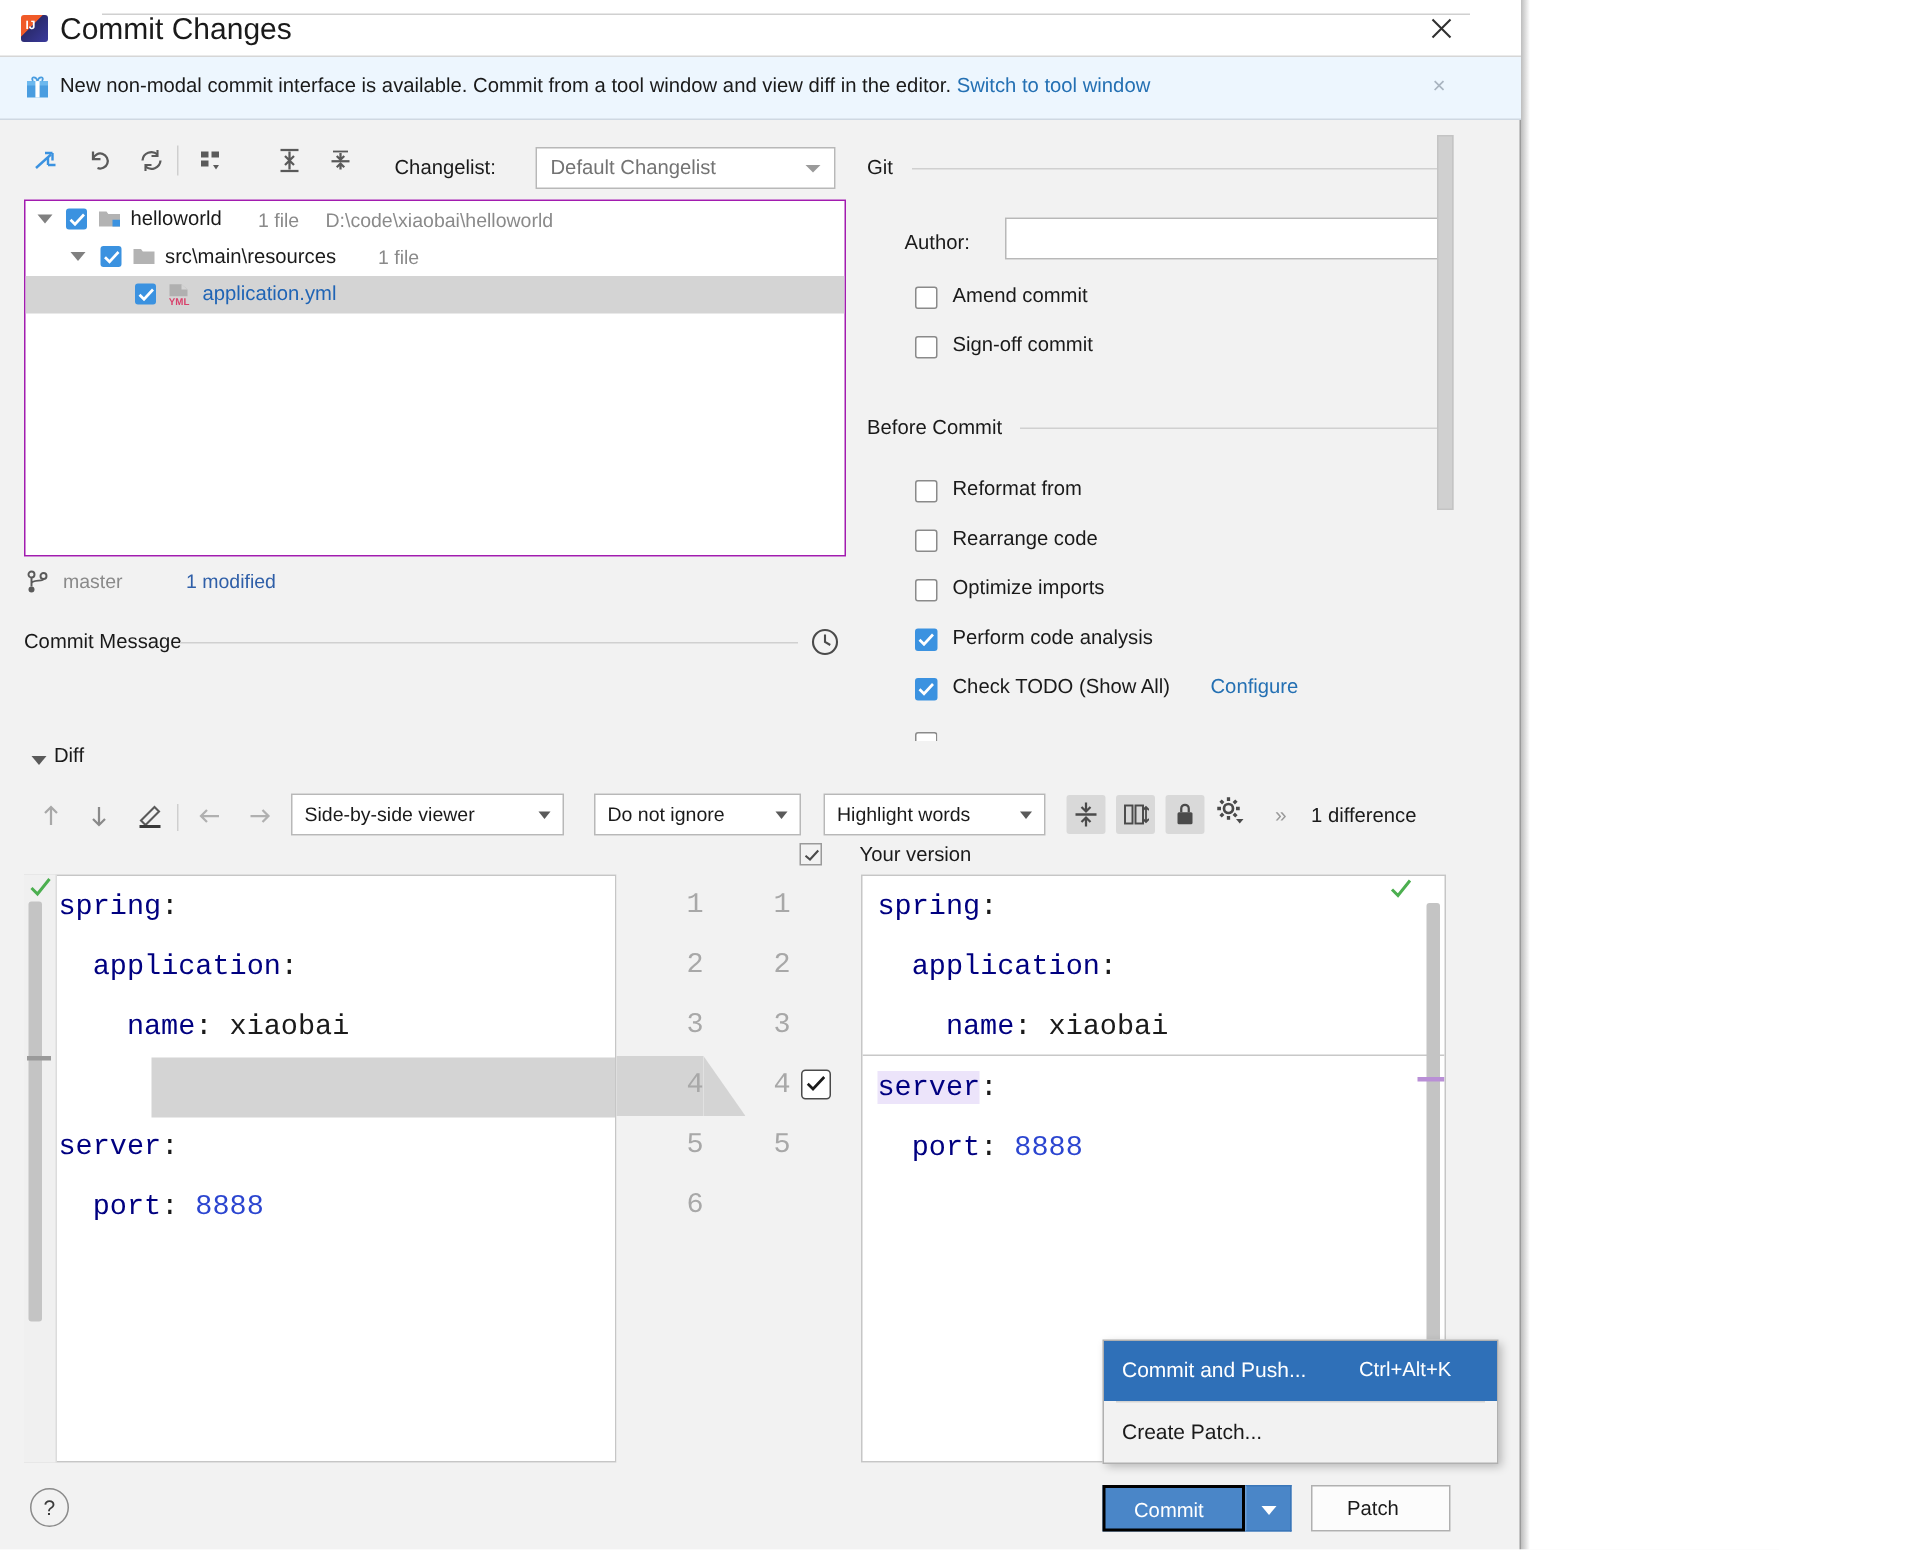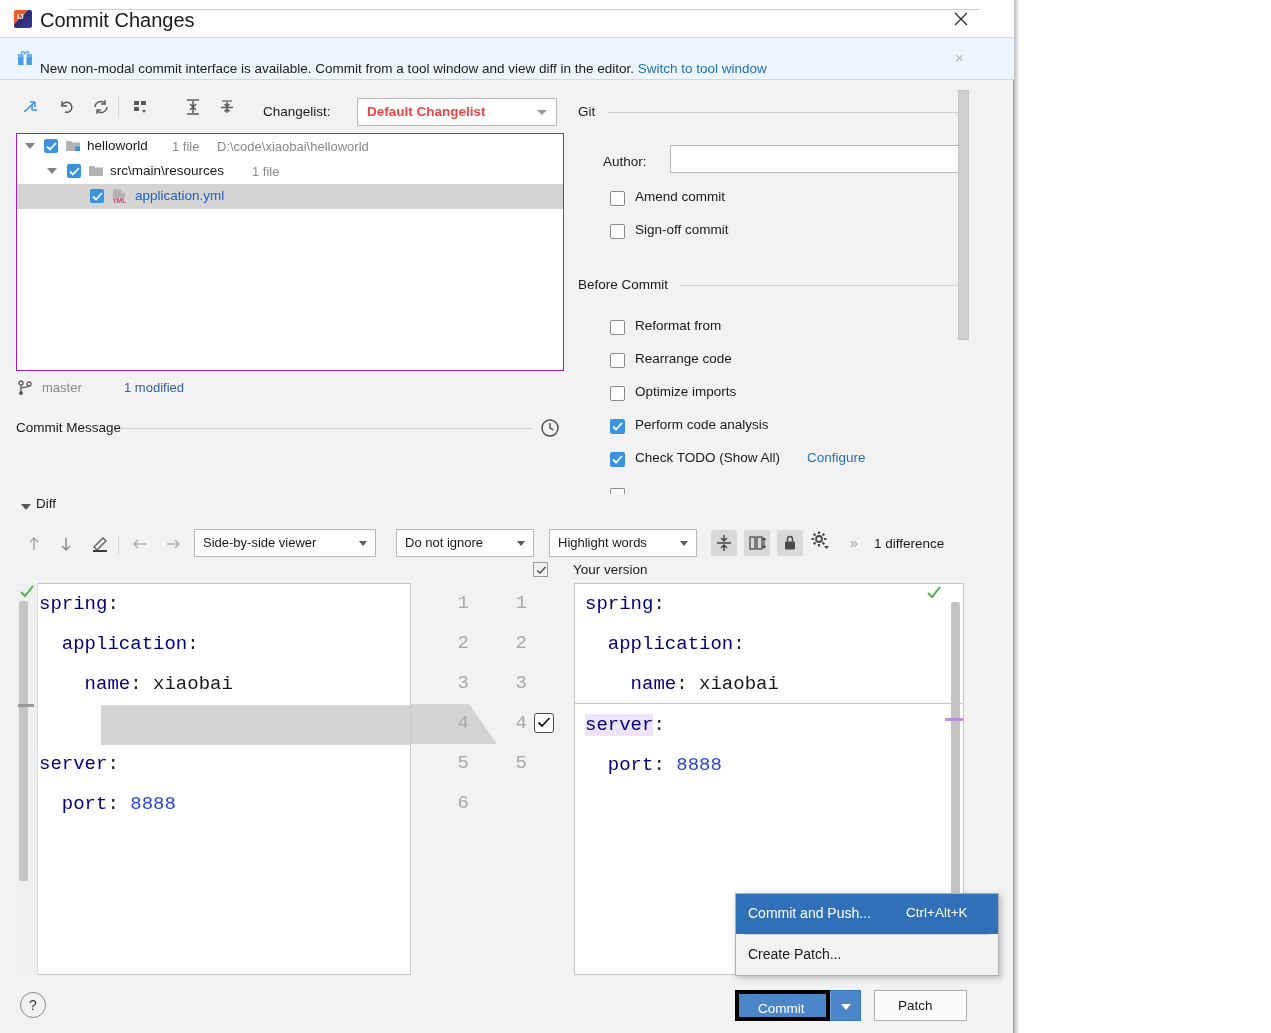--- a/index.html
+++ b/index.html
@@ -19,33 +19,33 @@
             background:linear-gradient(135deg,#f05a28 0%,#f05a28 40%,#2b2b6f 41%,#3a3a9c 100%);}
   .app-icon::after{content:"IJ";position:absolute;left:3px;top:2px;font-size:8px;color:#fff;font-weight:bold;}
   .title-text{position:absolute;left:40px;top:9px;font-size:20px;color:#1a1a1a;}
   .title-close{position:absolute;right:42px;top:8px;width:22px;height:22px;cursor:pointer;}
   .title-close svg{display:block;}
 
   
   .banner{position:absolute;left:0;top:38px;width:1014px;height:42px;background:#edf6fe;
           border-bottom:1px solid #cfd8e2;box-sizing:border-box;}
   .banner-icon{position:absolute;left:16px;top:11px;width:18px;height:18px;}
-  .banner-text{position:absolute;left:40px;top:23px;font-size:13.5px;color:#1a1a1a;white-space:nowrap;}
+  .banner-text{position:absolute;left:40px;top:11px;font-size:13.5px;color:#1a1a1a;white-space:nowrap;}
   .banner-link{color:#2470b3;cursor:pointer;}
   .banner-close{position:absolute;left:955px;top:11px;font-size:15px;color:#a9b4c0;cursor:pointer;}
 
   
   .toolbar{position:absolute;left:0;top:90px;width:570px;height:38px;}
   .tbtn{position:absolute;top:2px;width:30px;height:30px;cursor:pointer;}
   .tbtn svg{position:absolute;left:6px;top:6px;}
   .tb-sep{position:absolute;top:7px;width:1px;height:20px;background:#cfcfcf;}
   .cl-label{position:absolute;left:263px;top:104px;font-size:13.5px;color:#1a1a1a;}
   .cl-combo{position:absolute;left:357px;top:98px;width:200px;height:28px;background:#fff;
             border:1px solid #b8b8b8;box-sizing:border-box;cursor:pointer;}
-  .cl-combo-text{position:absolute;left:9px;top:5px;font-size:13.5px;font-weight:bold;color:#ef4444;}
+  .cl-combo-text{position:absolute;left:9px;top:5px;font-size:13.5px;font-weight:normal;color:#737373;}
   .cl-combo-arrow{position:absolute;right:9px;top:11px;width:0;height:0;
         border-left:5px solid transparent;border-right:5px solid transparent;border-top:5px solid #9a9a9a;}
 
   
   .tree{position:absolute;left:16px;top:133px;width:548px;height:238px;background:#fff;
         border:1px solid #a21caf;box-sizing:border-box;overflow:hidden;}
   .trow{position:relative;height:25px;white-space:nowrap;cursor:pointer;}
   .trow.selected{background:#d4d4d4;}
   .twist{position:absolute;top:9px;width:0;height:0;border-left:5px solid transparent;
          border-right:5px solid transparent;border-top:6px solid #808080;}
@@ -151,21 +151,21 @@
   .ctxitem .lbl{position:absolute;left:12px;top:11px;font-size:14px;color:#1a1a1a;}
   .ctxitem.hi .lbl{color:#fff;}
   .ctxitem .key{position:absolute;left:170px;top:11px;font-size:13.5px;color:#fff;}
   .ctxdiv{height:1px;background:#d4d4d4;margin:0 8px;}
 
   
   .help-btn{position:absolute;left:20px;top:992px;width:26px;height:26px;border-radius:50%;
             border:1px solid #8a8a8a;box-sizing:border-box;cursor:pointer;}
   .help-btn span{position:absolute;left:8px;top:4px;font-size:14px;color:#3a3a3a;}
   .commit-btn{position:absolute;left:735px;top:990px;width:95px;height:31px;background:#4a86c8;
-              border:4px solid #000000;box-sizing:border-box;cursor:pointer;}
+              border:2px solid #000000;box-sizing:border-box;cursor:pointer;}
   .commit-btn span{position:absolute;left:19px;top:7px;font-size:13.5px;color:#fff;}
   .commit-arrow{position:absolute;left:830px;top:990px;width:31px;height:31px;background:#4a86c8;
                 border:1px solid #3a76b8;border-left:1px solid #6fa0d6;box-sizing:border-box;cursor:pointer;}
   .commit-arrow i{position:absolute;left:10px;top:13px;width:0;height:0;border-left:5px solid transparent;
                   border-right:5px solid transparent;border-top:6px solid #fff;}
   .cancel-btn{position:absolute;left:874px;top:990px;width:93px;height:31px;background:#fcfcfc;
               border:1px solid #b0b0b0;box-sizing:border-box;cursor:pointer;}
   .cancel-btn span{position:absolute;left:23px;top:7px;font-size:13.5px;color:#1a1a1a;}
 </style>
 </head>

